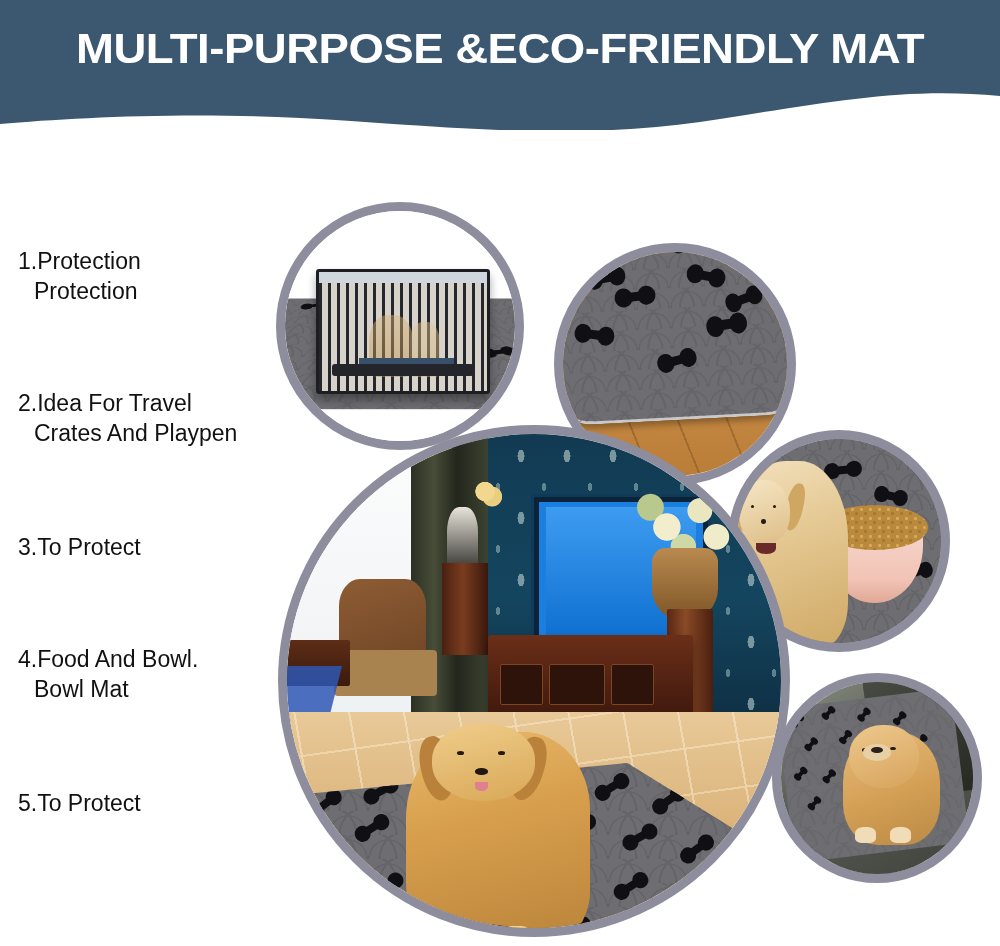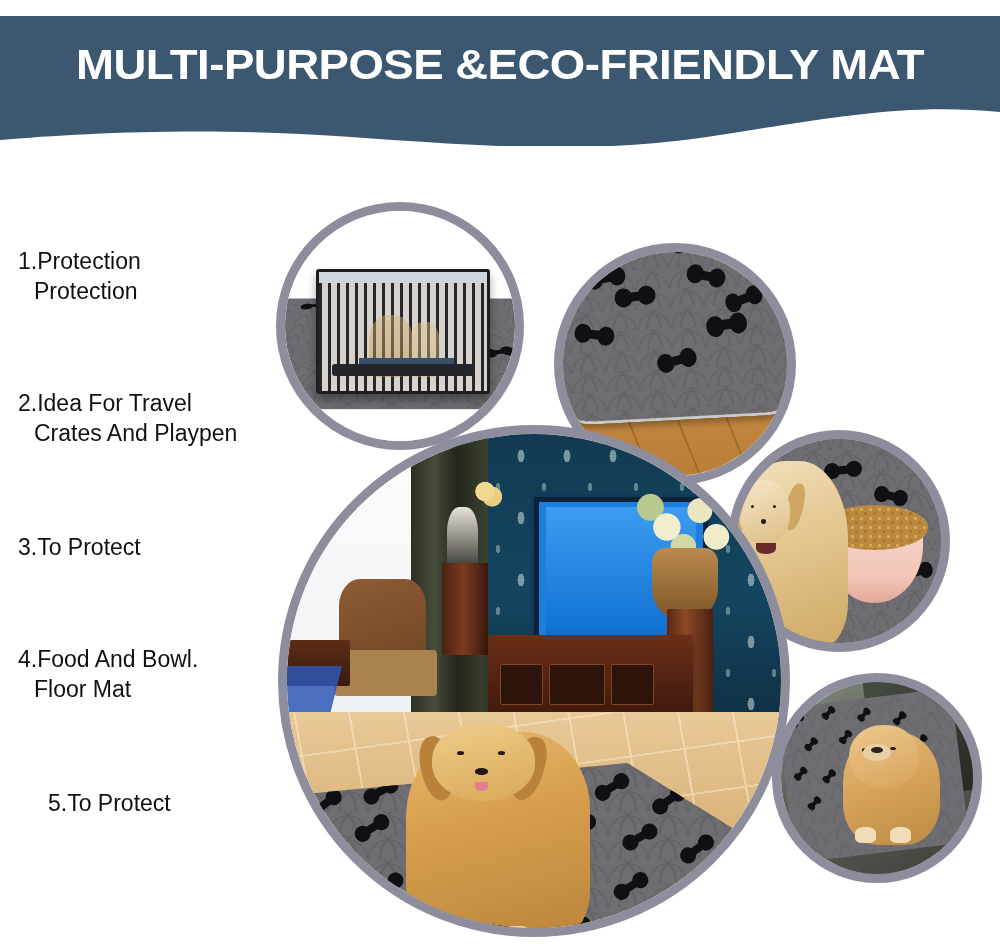--- a/index.html
+++ b/index.html
@@ -1,20 +1,20 @@
 <!DOCTYPE html>
 <html><head>
 <meta charset="utf-8">
 <style>
   html,body{margin:0;padding:0;background:#fff;}
   body{width:1000px;height:946px;position:relative;overflow:hidden;
        font-family:"Liberation Sans","DejaVu Sans",sans-serif;}
 
   
-  #header-band{position:absolute;left:0;top:16px;width:1000px;height:130px;overflow:hidden;}
+  #header-band{position:absolute;left:0;top:0;width:1000px;height:130px;overflow:hidden;}
   #header-band svg{position:absolute;left:0;top:0;}
   #banner-title{position:absolute;left:0;top:24px;width:1000px;text-align:center;
        color:#ffffff;font-weight:700;font-size:43px;letter-spacing:-0.5px;
        transform:scaleX(1.06);transform-origin:center top;white-space:nowrap;
        font-family:"Liberation Sans","DejaVu Sans",sans-serif;}
 
   
   #feature-list{position:absolute;left:0;top:246px;width:278px;}
   .feature-item{color:#111;font-size:23px;line-height:30px;margin-bottom:0;
        padding-left:18px;}
@@ -196,24 +196,24 @@
     <span>2.</span><span>Idea For Travel</span>
     <span class="ln2">Crates And Playpen</span>
   </div>
 
   <div class="feature-item" style="margin-top:84px;">
     <span>3.</span><span>To Protect</span>
   </div>
 
   <div class="feature-item" style="margin-top:82px;">
     <span>4.</span><span>Food And Bowl.</span>
-    <span class="ln2">Floor Mat</span>
-  </div>
-
-  <div class="feature-item" style="margin-top:84px;margin-left:30px;">
+    <span class="ln2">Bowl Mat</span>
+  </div>
+
+  <div class="feature-item" style="margin-top:84px;">
     <span>5.</span><span>To Protect</span>
   </div>
 
 </div>
 
 <div class="circle" id="circle-crate">
   <div class="inner">
     <div class="scene" id="crate-scene">
       <div class="mat crate-mat">
         <div class="quilt"></div>

